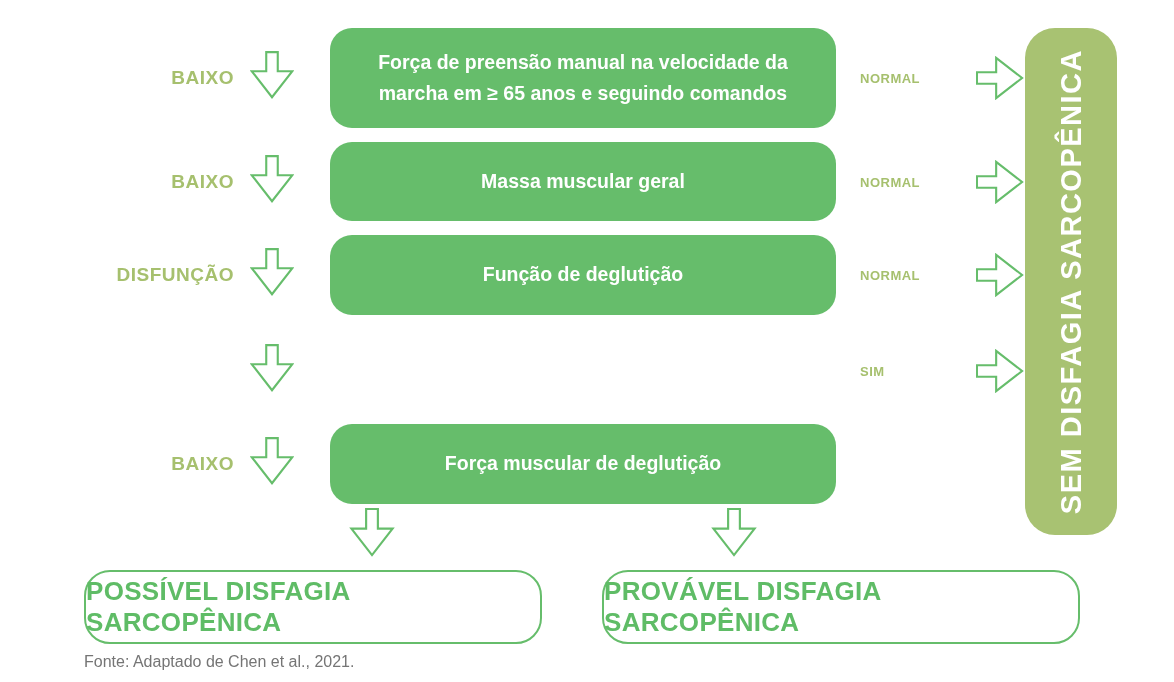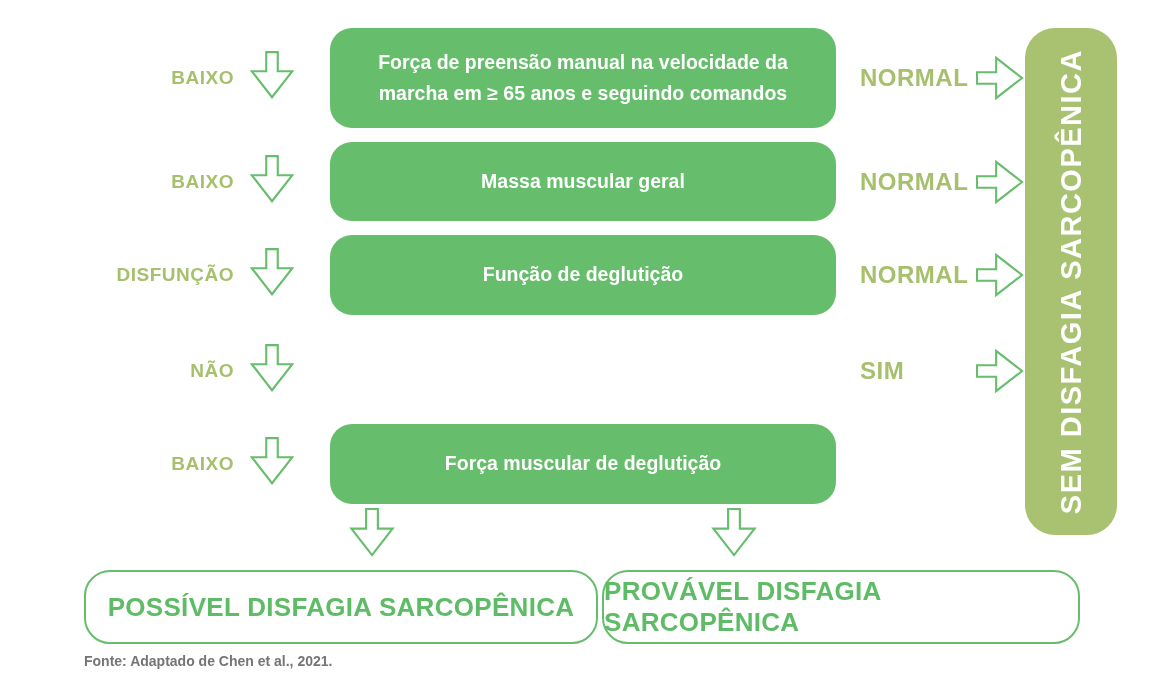--- a/index.html
+++ b/index.html
@@ -19,21 +19,21 @@
   .r5 { top: 424px; height: 80px; }
 
   .left-label {
     position: absolute; left: 0; width: 226px; text-align: right;
     top: 50%; transform: translateY(-50%);
     color: #a6c06e; font-size: 19px; font-weight: bold; letter-spacing: 0.5px;
   }
   .right-label {
     position: absolute; left: 852px; width: 110px; text-align: left;
     top: 50%; transform: translateY(-50%);
-    color: #a6c06e; font-size: 24px; font-weight: bold; letter-spacing: 0.5px;
+    color: #a6c06e; font-size: 13px; font-weight: bold; letter-spacing: 0.5px;
   }
   .arrow-down-slot {
     position: absolute; left: 238px; width: 52px;
     top: 50%; transform: translateY(-56%);
     display: flex; justify-content: center;
   }
   .arrow-right-slot {
     position: absolute; left: 966px; width: 52px;
     top: 50%; transform: translateY(-50%);
     display: flex; justify-content: center;
@@ -60,26 +60,26 @@
   .bottom-arrow.a1 { left: 349px; }
   .bottom-arrow.a2 { left: 711px; }
 
   .outcome-box {
     position: absolute; top: 570px; height: 74px;
     border: 2.5px solid #66bd6b; border-radius: 26px;
     display: flex; align-items: center; justify-content: center;
     color: #5fbc66; font-size: 26px; font-weight: bold; letter-spacing: 0.3px;
     box-sizing: border-box; background: #ffffff;
   }
-  .outcome-left  { left: 84px;  width: 514px; }
+  .outcome-left  { left: 84px;  width: 458px; }
   .outcome-right { left: 602px; width: 478px; }
 
   .footer-note {
     position: absolute; left: 84px; top: 653px;
-    color: #757575; font-size: 14px; font-weight: bold;
+    color: #757575; font-size: 16px; font-weight: normal;
   }
   svg { display: block; }
 </style>
 </head>
 <body>
 
 <div class="stage">
 
   <div class="row r1">
     <div class="left-label">BAIXO</div>
@@ -123,21 +123,20 @@
     <div class="criterion-box">Função de deglutição</div>
     <div class="right-label">NORMAL</div>
     <div class="arrow-right-slot">
       <svg width="48" height="44" viewBox="0 0 50 44">
           <path d="M1 16 H21 V1 L48 22 L21 43 V28 H1 Z" fill="#ffffff" stroke="#66bd6b" stroke-width="2.2"></path>
         </svg>
     </div>
   </div>
 
   <div class="row r4">
-    <div class="left-label">NÃO</div>
     <div class="arrow-down-slot">
       <svg width="44" height="48" viewBox="0 0 44 50">
           <path d="M16 1 H28 V21 H43 L22 48 L1 21 H16 Z" fill="#ffffff" stroke="#66bd6b" stroke-width="2.2"></path>
         </svg>
     </div>
     <div class="right-label">SIM</div>
     <div class="arrow-right-slot">
       <svg width="48" height="44" viewBox="0 0 50 44">
           <path d="M1 16 H21 V1 L48 22 L21 43 V28 H1 Z" fill="#ffffff" stroke="#66bd6b" stroke-width="2.2"></path>
         </svg>

